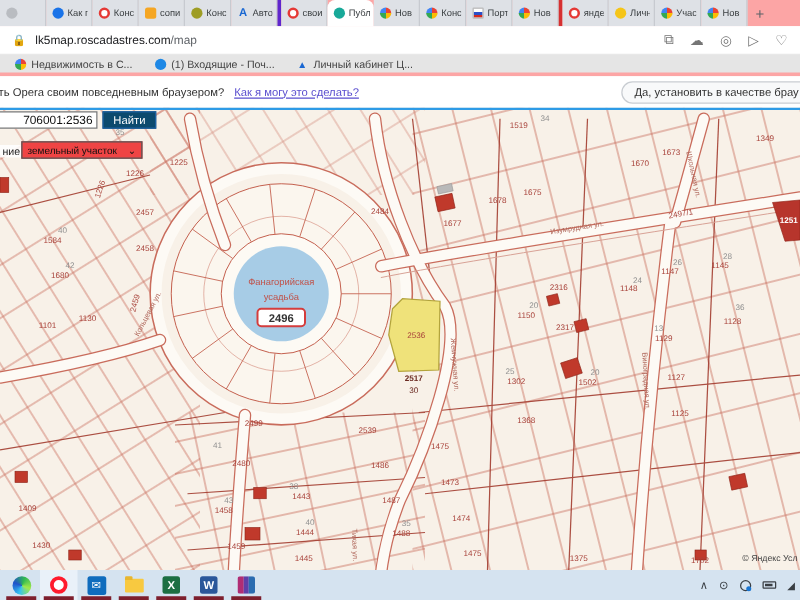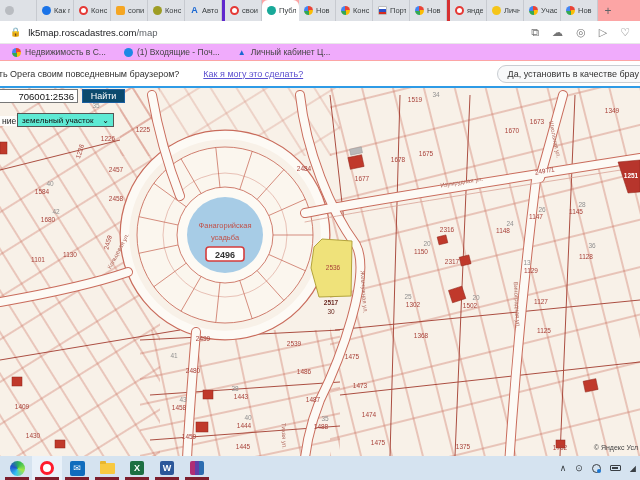--- a/index.html
+++ b/index.html
@@ -28,45 +28,45 @@
   #addressbar { position:absolute; left:0; top:21px; width:640px; height:23px;
     background:#fff; border-bottom:1px solid #e8e8e8; display:flex; align-items:center;
     padding:0 10px; z-index:30; }
   #lock { font-size:9px; color:#202124; margin-right:7px; }
   #url { font-size:9.5px; color:#5f6368; }
   #url b { color:#202124; font-weight:normal; }
   #addr-actions { margin-left:auto; display:flex; gap:13px; color:#757575; font-size:11px; }
   #addr-actions span { cursor:pointer; }
 
   #bookmarksbar { position:absolute; left:0; top:44px; width:640px; height:17px;
-    background:#f0abfc; border-bottom:1px solid #fca5a5; display:flex; align-items:center;
+    background:#e5e5e5; border-bottom:3px solid #fca5a5; display:flex; align-items:center;
     gap:18px; padding:0 12px; z-index:30; }
   .bm { display:flex; align-items:center; gap:4px; font-size:8.5px; color:#444; white-space:nowrap; }
   .bm .bicon { width:9px; height:9px; border-radius:50%; flex:0 0 auto; }
 
   #promptbar { position:absolute; left:0; top:61px; width:640px; height:25px;
     background:#fff; display:flex; align-items:center; padding:0 0 0 0; z-index:30; }
   #prompt-q { font-size:9px; color:#333; margin-left:-6px; white-space:nowrap; }
-  #prompt-link { font-size:9px; color:#5b4fcf; text-decoration:underline; margin-left:24px; white-space:nowrap; }
+  #prompt-link { font-size:9px; color:#5b4fcf; text-decoration:underline; margin-left:8px; white-space:nowrap; }
   #prompt-accept { margin-left:auto; margin-right:-10px; font-size:9px; color:#333;
     border:1px solid #c9cdd2; border-radius:12px; background:#f8f9fa; padding:3px 10px; white-space:nowrap; }
 
   #blueline { position:absolute; left:0; top:86px; width:640px; height:2px; background:#2e9be6; z-index:25; }
 
   
   #search-input { position:absolute; left:-24px; top:89px; width:102px; height:14px;
     background:#fff; border:1px solid #777; font-size:9.5px; color:#111;
     display:flex; align-items:center; justify-content:flex-end; padding:0 3px; z-index:20; }
   #search-btn { position:absolute; left:82px; top:89px; width:43px; height:14px;
     background:#0c4a6e; border:1px solid #1b5fa0; color:#fff; font-size:9px;
     display:flex; align-items:center; justify-content:center; z-index:20; }
   #filter-label { position:absolute; left:0px; top:116px; font-size:8.5px; color:#222;
     background:rgba(255,255,255,.85); padding:0 2px; z-index:20; }
   #filter-select { position:absolute; left:17px; top:113px; width:97px; height:14px;
-    background:#5eead4; border:1px solid #555; font-size:8px; color:#111;
+    background:#ef4444; border:1px solid #555; font-size:8px; color:#111;
     display:flex; align-items:center; justify-content:space-between; padding:0 4px; z-index:20; }
   #attribution { position:absolute; right:2px; top:444px; font-size:7px; color:#444; z-index:20; }
 
   
   #taskbar { position:absolute; left:0; top:456px; width:640px; height:24px;
     background:#d5e3f0; display:flex; align-items:center; z-index:40; padding-left:2px; }
   .tb-slot { width:30px; height:24px; display:flex; align-items:center; justify-content:center;
     position:relative; }
   .tb-slot.active-app { background:#e9f1f9; }
   .tb-underline { position:absolute; left:3px; bottom:0; width:24px; height:3px; background:#7d1f2d; }

